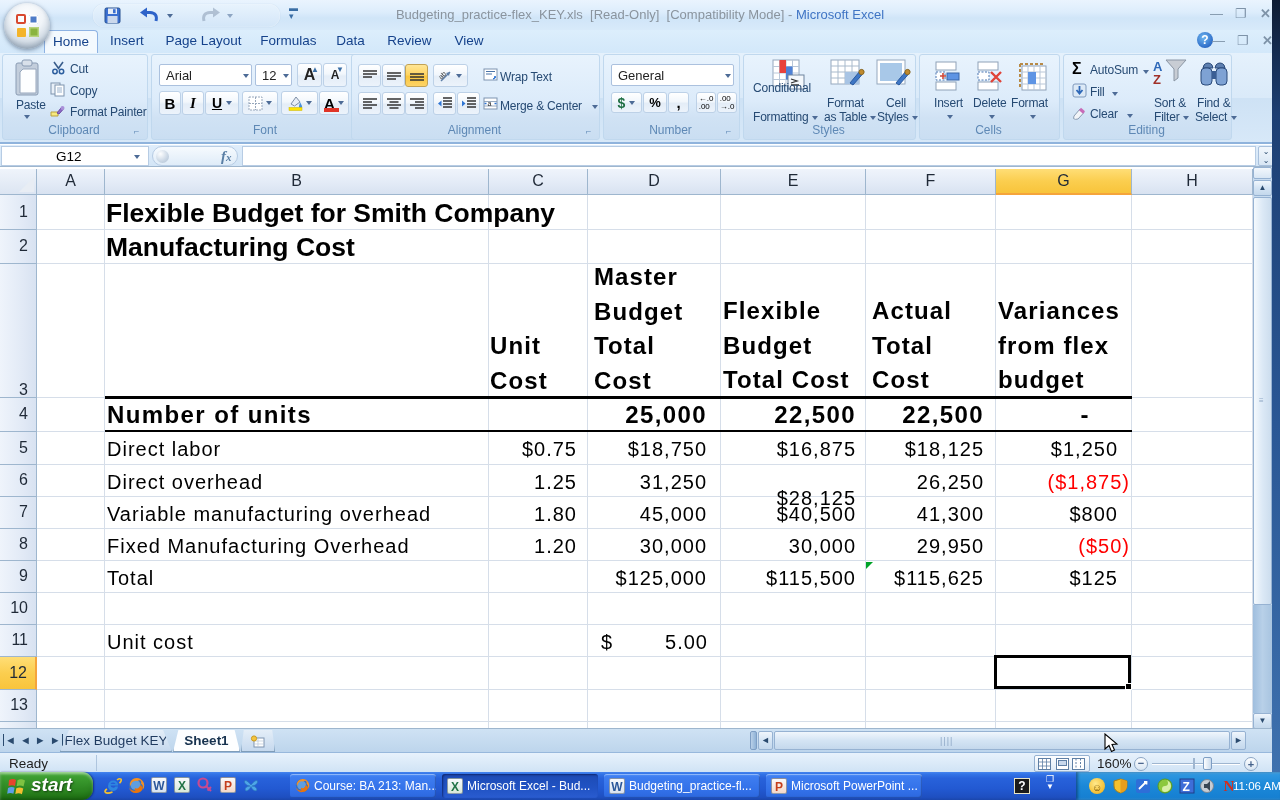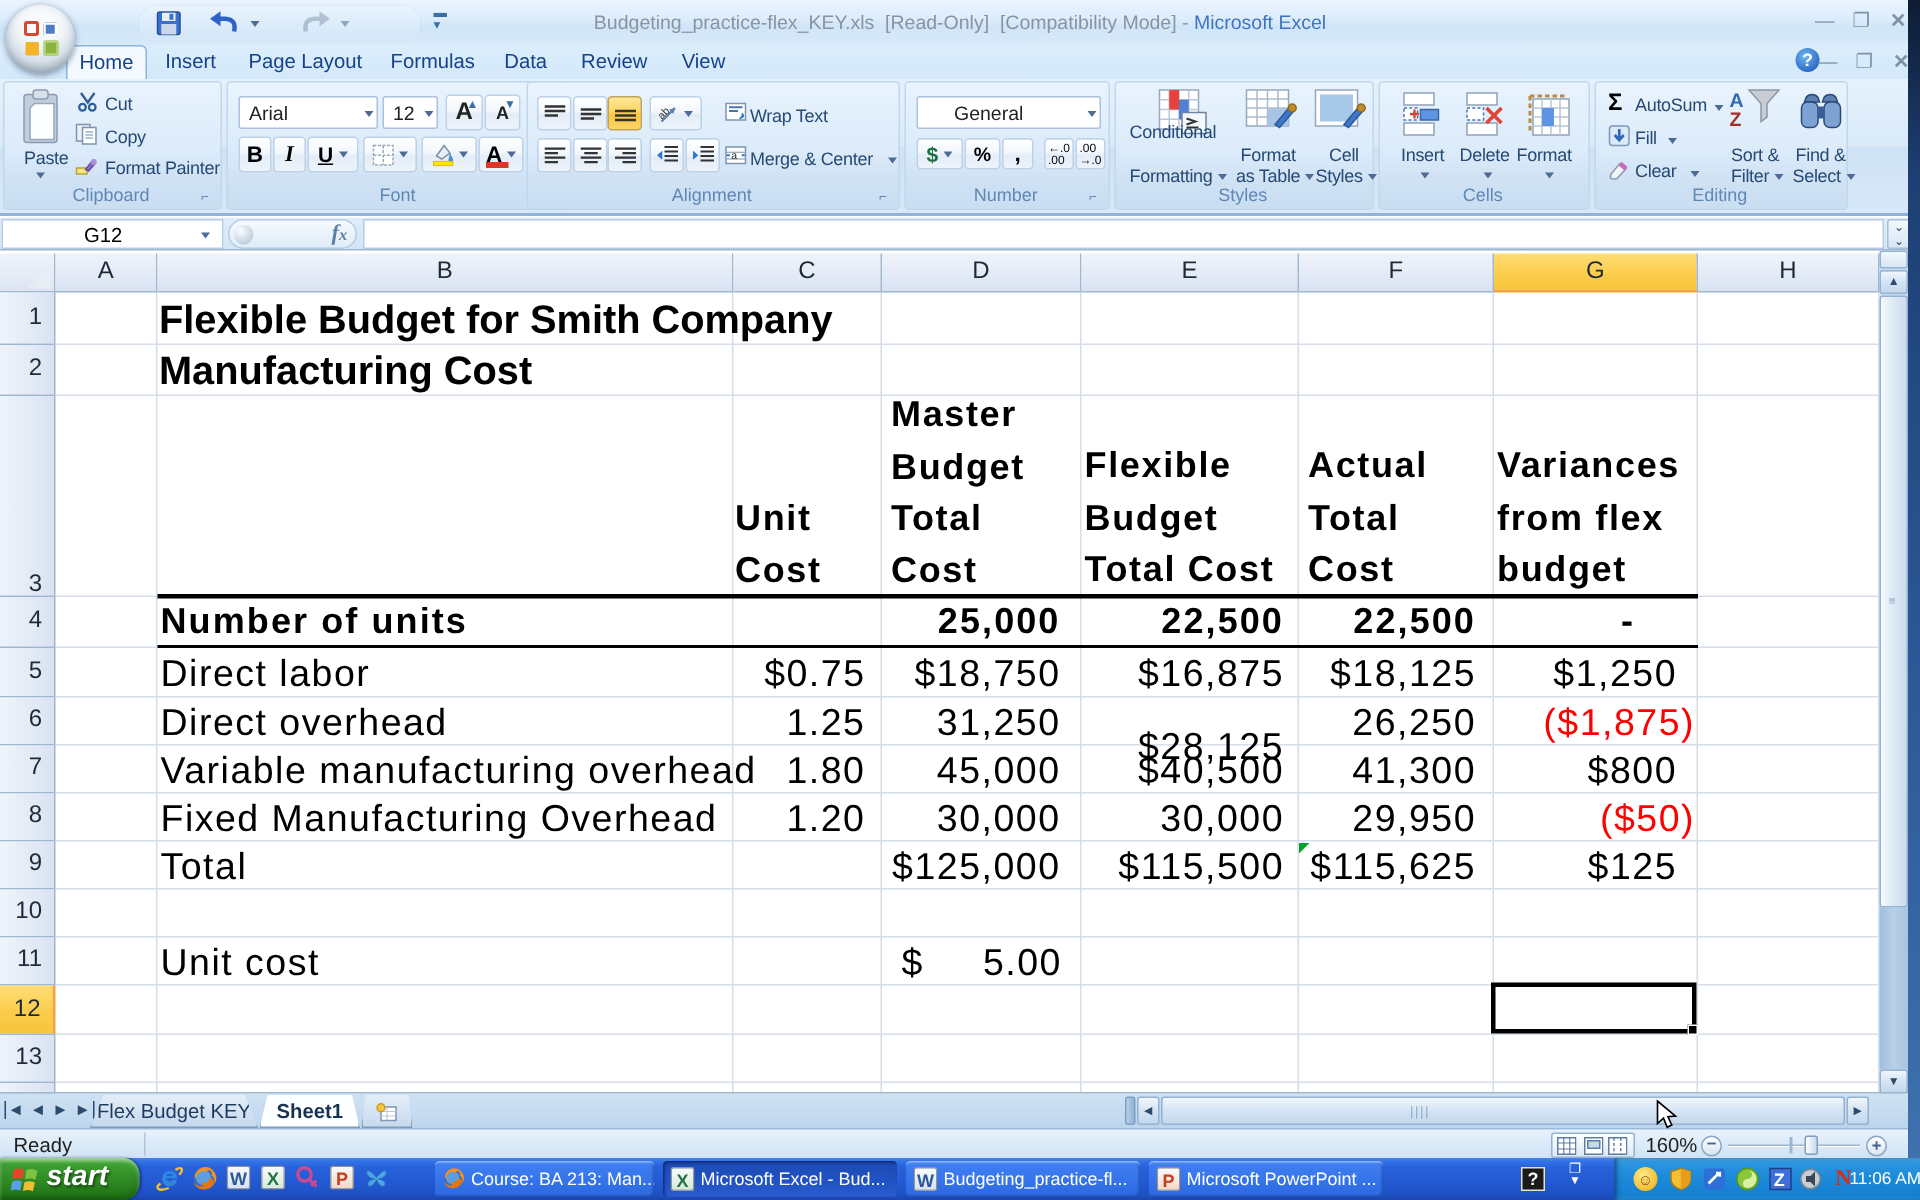--- a/index.html
+++ b/index.html
@@ -55,21 +55,21 @@
 
 
 #grid { left:0; top:166px; width:1272px; height:562px; background:#fff; border-top:1px solid #9EB6CE; }
 .colhdr { position:absolute; top:2px; height:26px; background:linear-gradient(#EFF4FB 0%, #E2EAF6 60%, #D8E2F1 100%);
   border-right:1px solid #9EB6CE; border-bottom:1px solid #9EB6CE; text-align:center; font-size:16px; color:#1F2937; padding-top:3px; }
 .rowhdr { position:absolute; left:0; width:37px; background:linear-gradient(90deg,#EFF4FB 0%, #E2EAF6 60%, #D8E2F1 100%);
   border-right:1px solid #9EB6CE; border-bottom:1px solid #9EB6CE; text-align:right; padding-right:8px; font-size:16px; color:#1F2937; }
 .hdrsel { background:linear-gradient(#FFDE76 0%, #FBCE4F 50%, #F8C43B 100%) !important; }
 .gl-v { position:absolute; top:28px; width:1px; background:#D6DEE9; }
 .gl-h { position:absolute; left:37px; height:1px; background:#D6DEE9; }
-.cell { position:absolute; font-size:25px; letter-spacing:1.0px; color:#000; white-space:nowrap; line-height:28px; }
+.cell { position:absolute; font-size:20px; letter-spacing:1.0px; color:#000; white-space:nowrap; line-height:28px; }
 .bold { font-weight:bold; }
 .red { color:#FF0000; }
 .num { text-align:right; padding-right:16px; }
 .red.num { padding-right:2px; }
 .hdr3 { font-size:24px; letter-spacing:1.1px; line-height:34.5px; }
 .b4 { font-size:24px !important; letter-spacing:1.4px; }
 
 
 #tabbar { left:0; top:728px; width:1272px; height:24px; background:linear-gradient(#CFE2F4,#BDD5EC); border-top:1px solid #9EB6CE; }
 
@@ -279,21 +279,21 @@
         <text x="4.5" y="9" font-size="7" fill="#222">a</text>
         <path d="M1.5 6.5 h2 M13.5 6.5 h-2" stroke="#2E75D4" stroke-width="1.4"></path>
       </svg>
     <div class="rlbl" style="left:148px;top:44px;">Merge &amp; Center</div>
       <span class="darr" style="position:absolute;left:240px;top:50px;"></span>
     <div class="grouplabel">Alignment</div>
       <div class="glaunch">⌐</div>
   </div>
   <div class="group" style="left:603px;width:137px;">
     <div class="combo" style="left:7px;top:9px;width:123px;height:22px;">
-        <span style="position:absolute;left:24px;top:3px;">General</span>
+        <span style="position:absolute;left:6px;top:3px;">General</span>
         <span class="darr arr"></span>
       </div>
     <div class="fbtn" style="left:7px;top:37px;width:31px;height:21px;">
         <b style="font-size:14px;color:#1F6E43;">$</b>
         <span class="darr" style="margin-left:4px;"></span>
       </div>
     <div class="fbtn" style="left:39px;top:37px;width:24px;height:21px;">
         <b style="font-size:13px;">%</b>
       </div>
     <div class="fbtn" style="left:64px;top:37px;width:21px;height:21px;">

